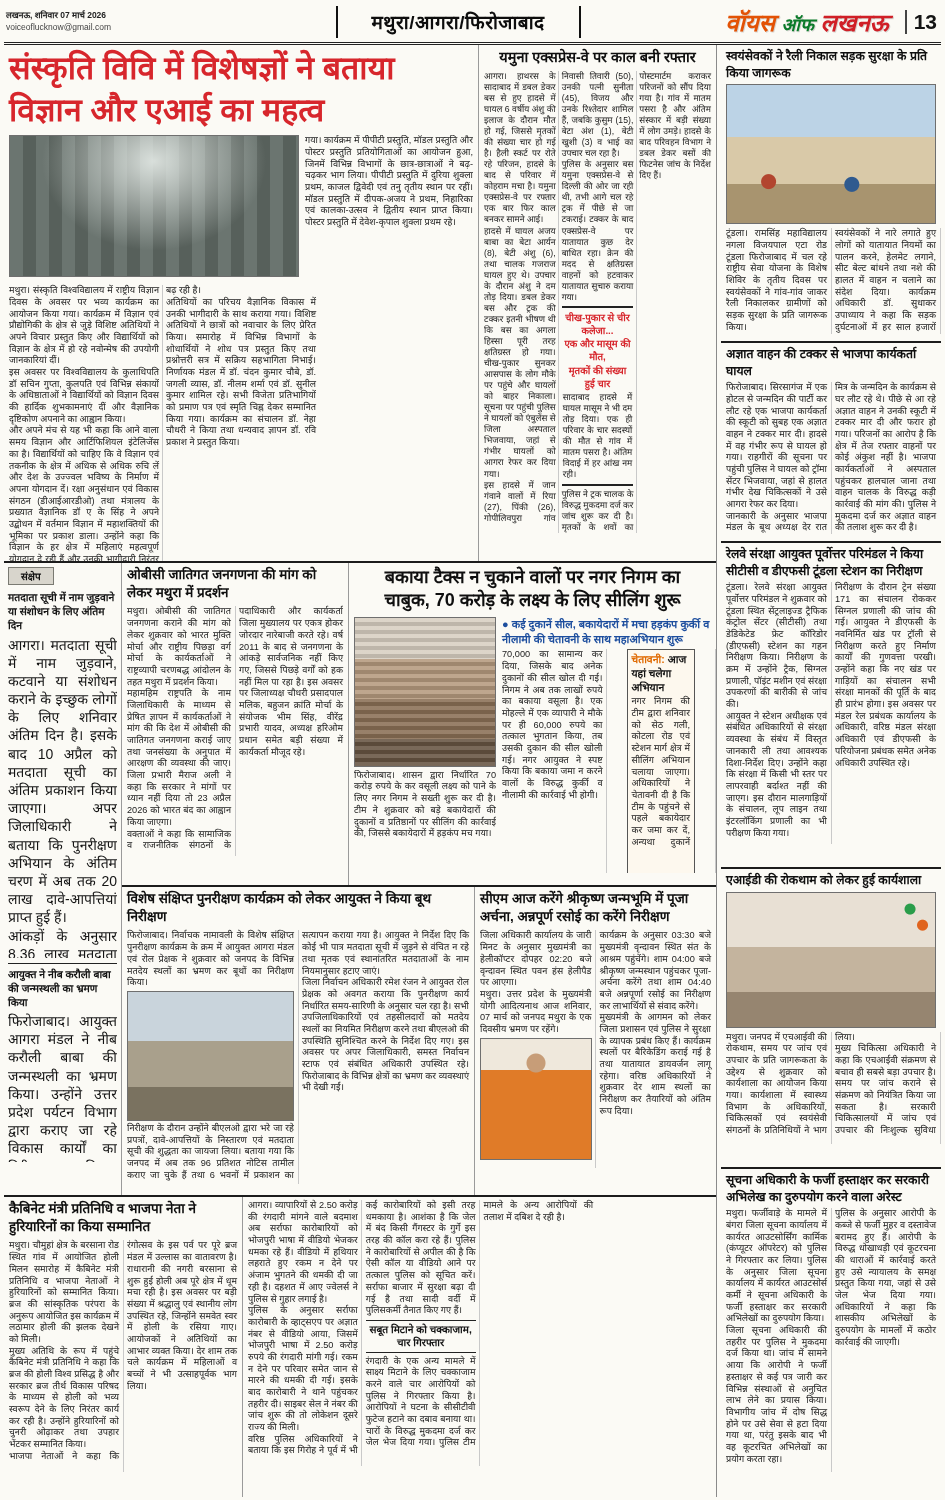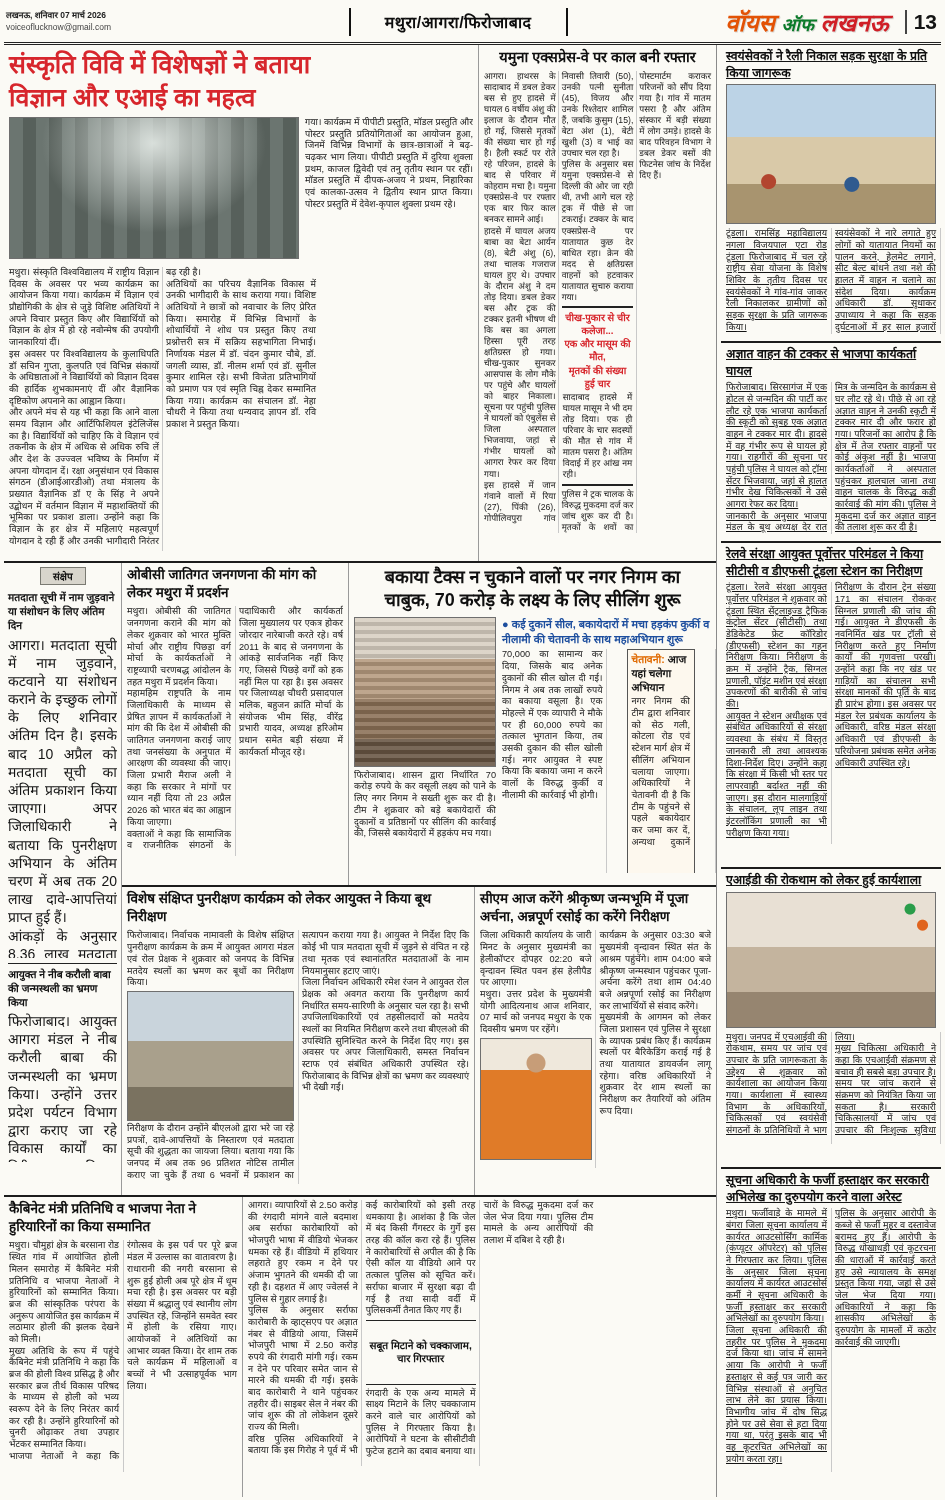--- a/index.html
+++ b/index.html
@@ -4,69 +4,69 @@
 <style>
   html,body{margin:0;padding:0;}
   body{width:945px;height:1500px;background:#efece4;font-family:"Liberation Sans","DejaVu Sans",sans-serif;color:#141414;}
   .page{width:945px;height:1500px;overflow:hidden;box-sizing:border-box;padding:3px 4px;background:#fbfaf5;display:flex;flex-direction:column;}
 
   
   .masthead{flex:0 0 42px;height:42px;display:flex;align-items:center;justify-content:space-between;border-bottom:3px double #222;padding:0 4px 2px 2px;box-sizing:border-box;}
   .date-block{font-size:8.5px;line-height:1.4;width:185px;color:#222;}
   .date-line{font-weight:bold;}
   .email{color:#444;}
-  .region-box{border-left:2.5px solid #111;border-right:2.5px solid #111;padding:3px 34px;font-size:16px;font-weight:bold;letter-spacing:.5px;color:#0d0d0d;}
+  .region-box{border-left:2.5px solid #111;border-right:2.5px solid #111;padding:3px 34px;font-size:19px;font-weight:bold;letter-spacing:.5px;color:#0d0d0d;}
   .brand-block{display:flex;align-items:center;gap:16px;}
   .brand{font-size:24px;font-weight:bold;font-style:italic;white-space:nowrap;text-shadow:1px 1px 0 rgba(0,0,0,.15);}
   .b1{color:#e35205;}
   .b2{color:#0b7a2a;font-size:18px;}
   .b3{color:#d01f26;}
   .page-num{font-size:21px;font-weight:bold;border-left:2px solid #444;padding-left:7px;}
 
   
   .main{flex:1;display:flex;min-height:0;}
   .left-main{flex:0 0 712px;width:712px;border-right:1px solid #8a8a8a;display:flex;flex-direction:column;min-width:0;}
-  .right-col{flex:1;min-width:0;display:flex;flex-direction:column;padding-left:4px;text-decoration:underline;}
+  .right-col{flex:1;min-width:0;display:flex;flex-direction:column;padding-left:4px;}
   .row1{height:516px;display:flex;border-bottom:2px solid #1c1c1c;}
   .row23{height:632px;display:flex;border-bottom:2px solid #1c1c1c;}
   .mid23{flex:1;display:flex;flex-direction:column;min-width:0;}
   .row2{height:322px;display:flex;border-bottom:2px solid #1c1c1c;}
   .row3{flex:1;display:flex;}
   .row4{flex:1;display:flex;}
   .vr{border-right:1px solid #9a9a9a;}
   .bb{border-bottom:2px solid #1c1c1c;}
   .article{overflow:hidden;box-sizing:border-box;padding:3px 5px;}
 
   
   .body-text{font-size:9.2px;line-height:1.27;text-align:justify;white-space:pre-line;color:#1b1b1b;}
   .cols2{column-count:2;column-gap:8px;column-rule:1px solid #c9c9c9;column-fill:auto;}
   .cols3{column-count:3;column-gap:7px;column-rule:1px solid #c9c9c9;column-fill:auto;}
   .cols4{column-count:4;column-gap:8px;column-rule:1px solid #c9c9c9;column-fill:auto;}
-  .hl-sans{margin:0 0 4px;font-size:25px;line-height:1.3;font-weight:bold;color:#d7262c;}
+  .hl-sans{margin:0 0 4px;font-size:32px;line-height:1.3;font-weight:bold;color:#d7262c;}
   .hl-sans .hl-line{display:block;}
   .hl-yamuna{margin:0 0 4px;font-size:14.5px;line-height:1.3;font-weight:bold;text-align:center;color:#0f0f0f;}
   .hl-tax{margin:0 0 4px;font-size:18px;line-height:1.3;font-weight:bold;text-align:center;color:#0f0f0f;}
   .hl-tax span{display:block;}
   .hl-mid{margin:0 0 4px;font-size:13.5px;line-height:1.35;font-weight:bold;color:#0f0f0f;}
   .hl-right{margin:0 0 3px;font-size:12.3px;line-height:1.35;font-weight:bold;color:#0f0f0f;}
   .sidebar-title{font-size:10.5px;font-weight:bold;line-height:1.35;margin:3px 0;}
   .sidebar-body{font-size:14px;line-height:1.3;text-align:justify;white-space:pre-line;overflow:hidden;}
-  .kicker{display:inline-block;background:#d8d5cc;border:1px solid #7a7a72;color:#111;font-weight:bold;font-size:10px;padding:1px 12px;margin-bottom:2px;margin-left:32px;}
+  .kicker{display:inline-block;background:#d8d5cc;border:1px solid #7a7a72;color:#111;font-weight:bold;font-size:10px;padding:1px 12px;margin-bottom:2px;}
   .sidebar{flex:0 0 118px;width:118px;padding:3px 4px;box-sizing:border-box;overflow:hidden;}
   .sidebar-div{border-top:1.5px solid #222;margin:5px 0 3px;}
 
   
   .seekh-box{border-top:2px solid #222;border-bottom:2px solid #222;padding:3px 1px;margin:3px 0;break-inside:avoid;}
   .seekh-title span{display:block;color:#d7262c;font-weight:bold;font-size:9.8px;text-align:center;line-height:1.35;}
   .seekh-body{font-size:8.4px;margin-top:2px;}
   .tax-subhead{color:#1d4e9e;font-weight:bold;font-size:11px;line-height:1.35;margin:0 0 3px;}
   .warn-box{border:1px solid #555;background:#fdf8ee;padding:3px 4px;margin:3px 16px;break-inside:avoid;}
   .warn-title{font-size:10.5px;font-weight:bold;line-height:1.3;margin-bottom:2px;}
   .warn-label{color:#e06a00;}
-  .sub2{border-top:1.5px solid #222;border-bottom:1.5px solid #222;font-weight:bold;font-size:10.3px;text-align:center;padding:18px 0;margin:3px 0;break-inside:avoid;line-height:1.3;}
+  .sub2{border-top:1.5px solid #222;border-bottom:1.5px solid #222;font-weight:bold;font-size:10.3px;text-align:center;padding:2px 0;margin:3px 0;break-inside:avoid;line-height:1.3;}
   .tax-main{display:flex;gap:6px;}
   .tax-col1{flex:0 0 142px;width:142px;overflow:hidden;}
   .tax-right{flex:1;min-width:0;}
   .tax-cols{column-count:2;column-gap:8px;column-rule:1px solid #c9c9c9;column-fill:auto;}
   .rev-cols,.cm-cols{column-count:2;column-gap:8px;column-rule:1px solid #c9c9c9;column-fill:auto;}
   .sans-top{display:flex;gap:6px;height:146px;margin-bottom:4px;}
   .sans-lead{flex:1;min-width:0;overflow:hidden;}
   .y-cols{column-count:3;column-gap:6px;column-rule:1px solid #c9c9c9;column-fill:auto;}
   .y-cols .body-text{font-size:8.7px;}
 

